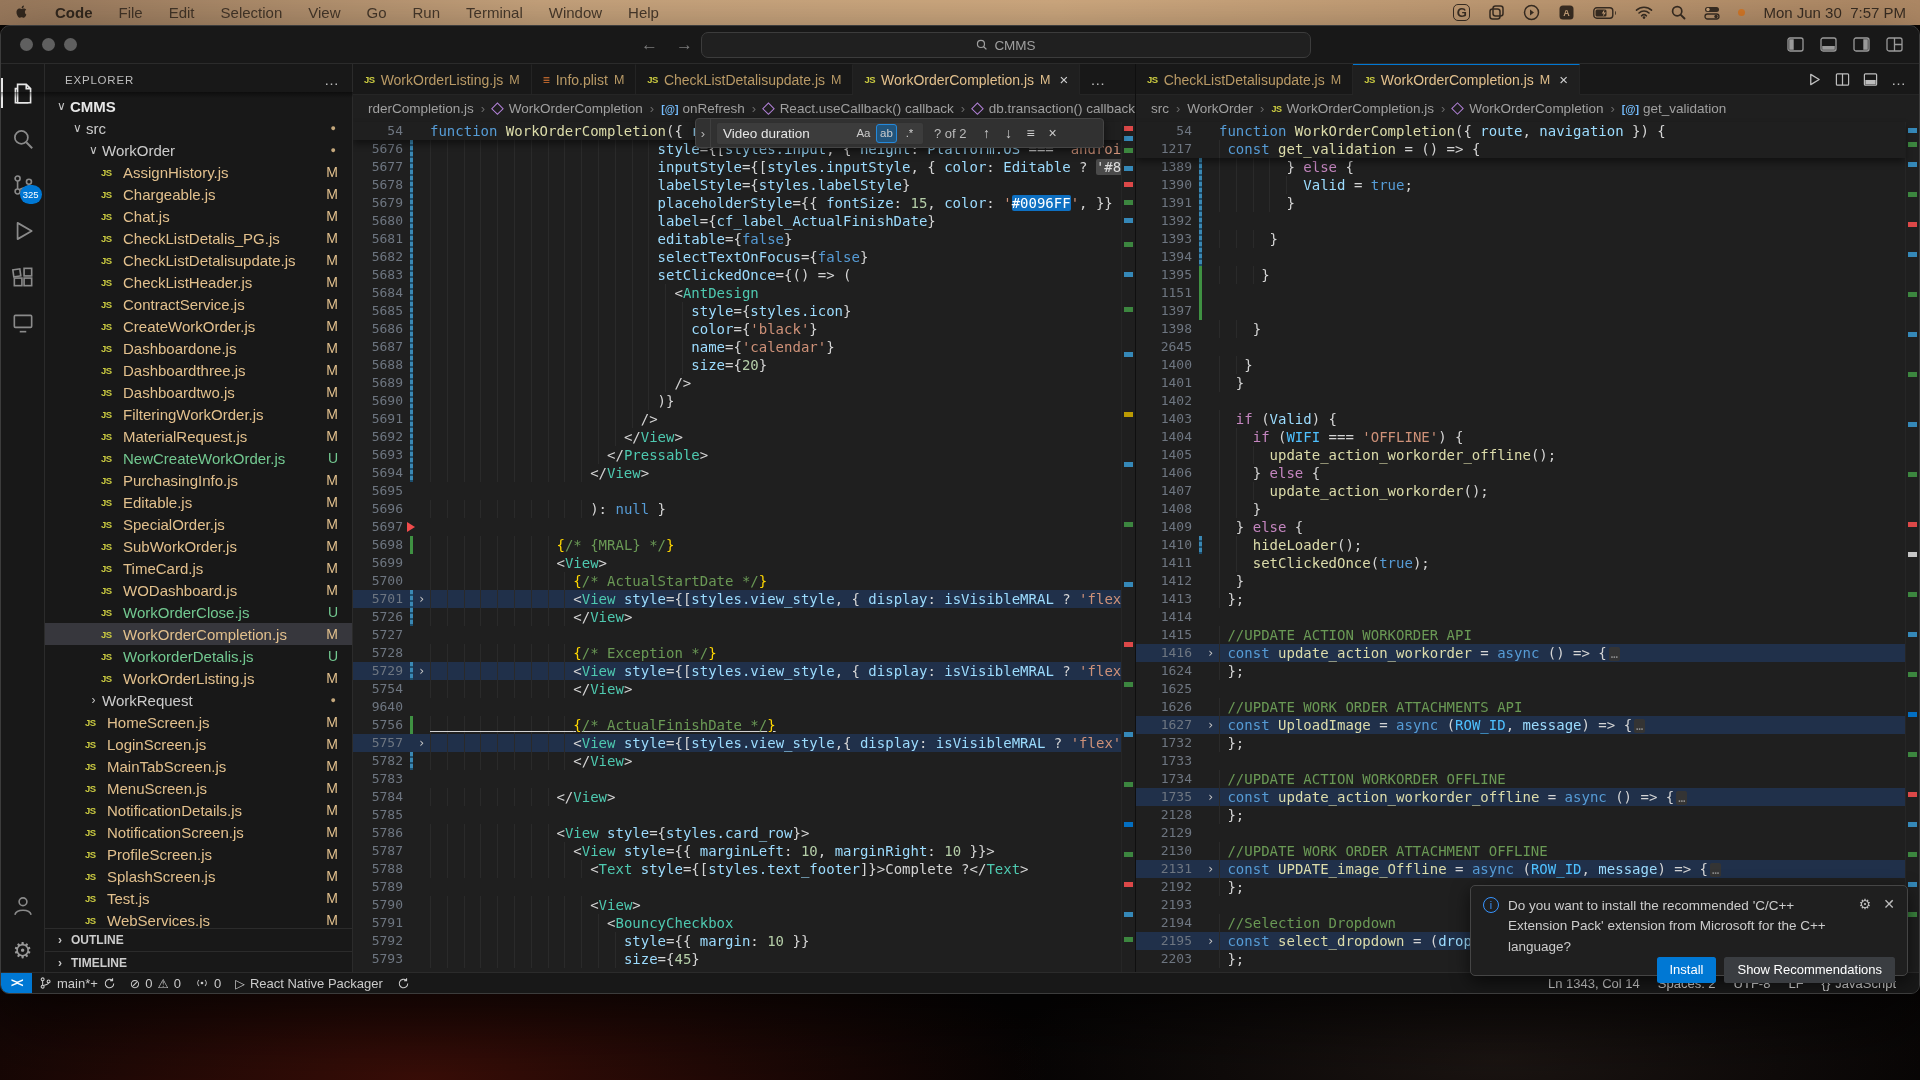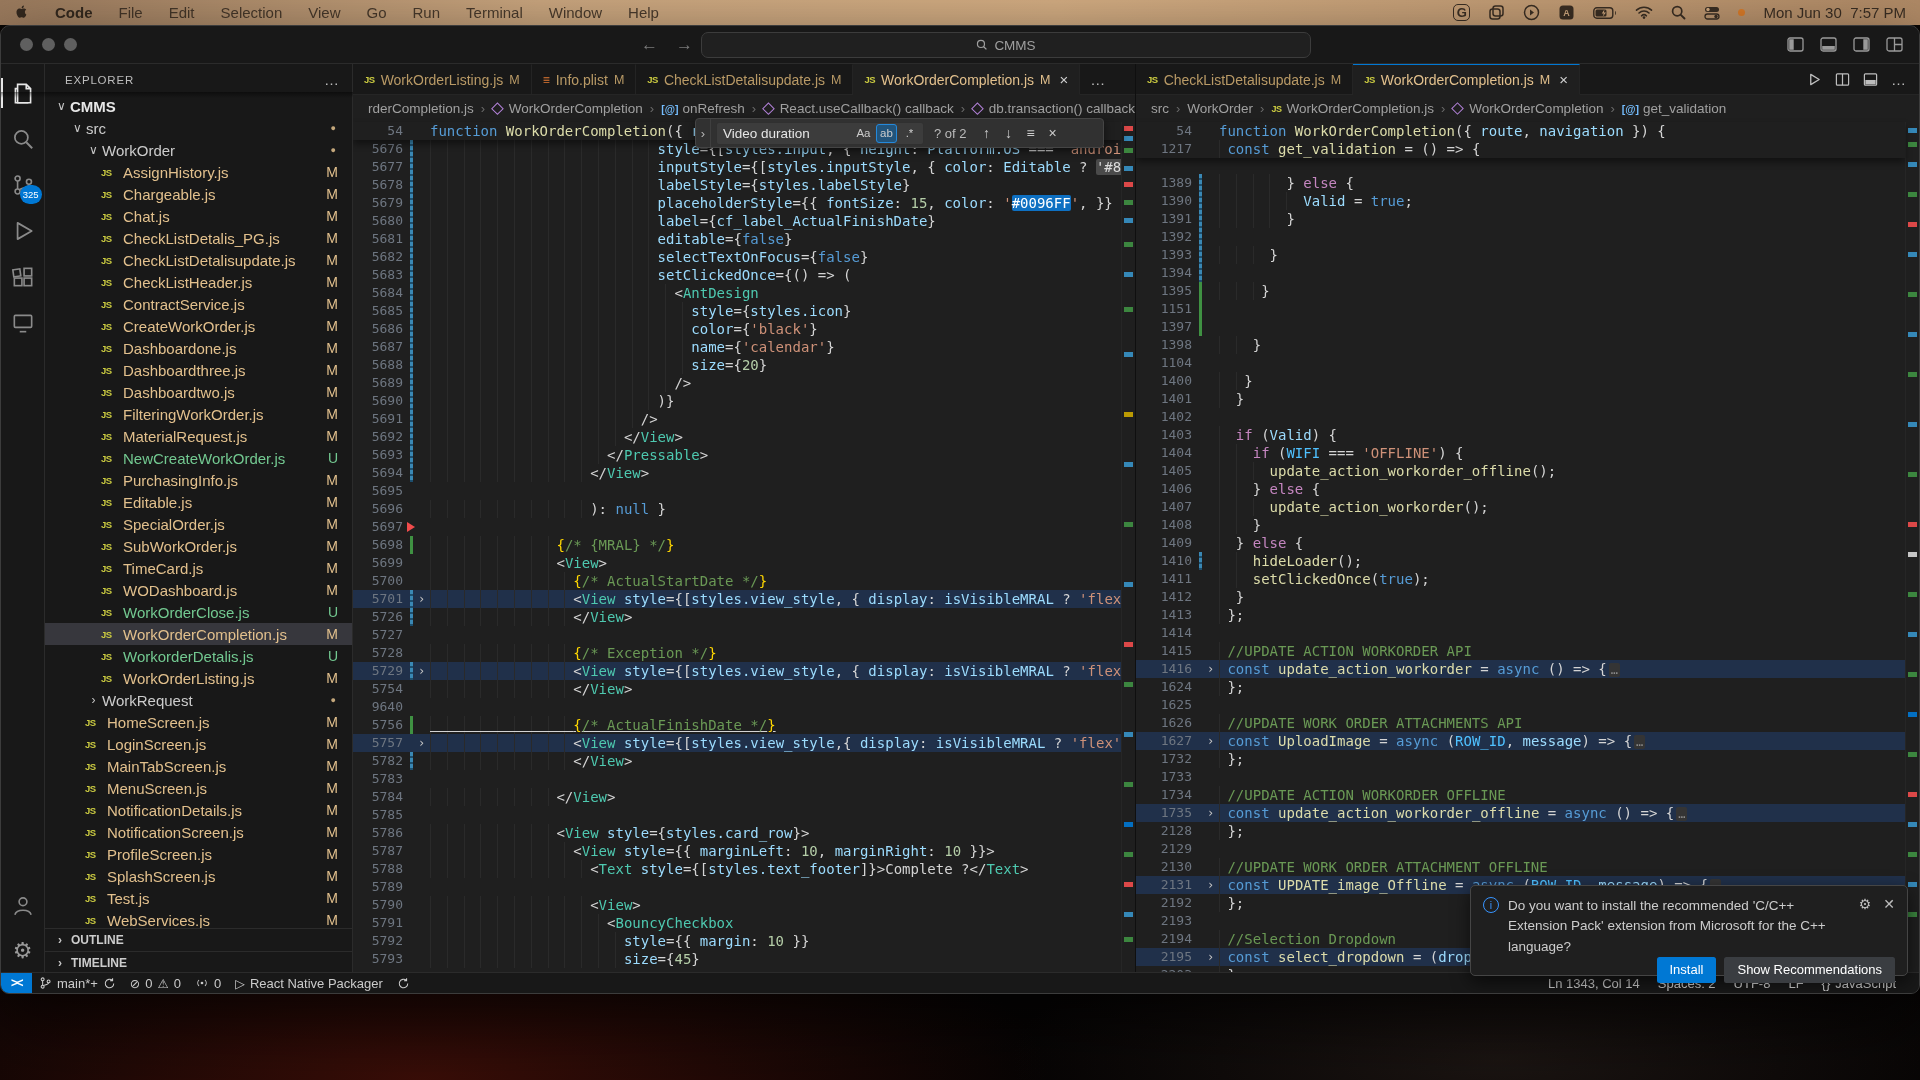--- a/index.html
+++ b/index.html
@@ -104,21 +104,21 @@
   .citem { cursor:default; }
   .cico { display:inline-flex; align-items:center; }
   .ci-js { color:#cbcb41; font-size:9px; font-weight:bold; margin-right:5px; letter-spacing:-.5px; }
   .ci-sym { width:9px; height:9px; border:1.4px solid #b180d7; transform:rotate(45deg); margin:0 7px 0 1px; }
   .ci-at { color:#75beff; font-size:10.5px; margin-right:4px; font-weight:bold; }
 
   .sticky { position:absolute; left:0; right:14px; top:58px; z-index:6; background:#1f1f1f;
     box-shadow:0 4px 7px rgba(0,0,0,.45); }
   .ebody { position:absolute; left:0; right:14px; bottom:0; overflow:hidden; }
   .g1 .ebody { top:76px; }
-  .g2 .ebody { top:110px; }
+  .g2 .ebody { top:94px; }
 
   .crow { display:flex; height:18px; line-height:18px; font-family:"DejaVu Sans Mono","Liberation Mono",monospace;
     font-size:14px; white-space:pre; }
   .crow.hl { background:#20304a; }
   .lnum { width:50px; text-align:right; color:#6e7681; flex:none; font-size:13px; }
   .g2 .lnum { width:56px; }
   .gm { width:3px; margin-left:7px; flex:none; position:relative; }
   .gm-m { background:repeating-linear-gradient(180deg,#3a88b4 0 4px,#1d4f6e 4px 6px); }
   .gm-a { background:#3f9142; }
   .gm-d::before { content:""; position:absolute; left:-3px; top:4px; border-top:5px solid transparent;
@@ -798,21 +798,21 @@
               <div class="crow"><span class="lnum">1389</span><span class="gm gm-m"></span><span class="foldc"></span><pre class="codeln" style="background-size: 67.2px 100%;">        <span class="tk-pun">} </span><span class="tk-ctl">else</span><span class="tk-pun"> {</span></pre></div>
               <div class="crow"><span class="lnum">1390</span><span class="gm gm-m"></span><span class="foldc"></span><pre class="codeln" style="background-size: 84px 100%;">          <span class="tk-var">Valid</span><span class="tk-pun"> = </span><span class="tk-kw">true</span><span class="tk-pun">;</span></pre></div>
               <div class="crow"><span class="lnum">1391</span><span class="gm gm-m"></span><span class="foldc"></span><pre class="codeln" style="background-size: 67.2px 100%;">        <span class="tk-pun">}</span></pre></div>
               <div class="crow"><span class="lnum">1392</span><span class="gm gm-m"></span><span class="foldc"></span><pre class="codeln"></pre></div>
               <div class="crow"><span class="lnum">1393</span><span class="gm gm-m"></span><span class="foldc"></span><pre class="codeln" style="background-size: 50.4px 100%;">      <span class="tk-pun">}</span></pre></div>
               <div class="crow"><span class="lnum">1394</span><span class="gm gm-m"></span><span class="foldc"></span><pre class="codeln"></pre></div>
               <div class="crow"><span class="lnum">1395</span><span class="gm gm-a"></span><span class="foldc"></span><pre class="codeln" style="background-size: 42px 100%;">     <span class="tk-pun">}</span></pre></div>
               <div class="crow"><span class="lnum">1151</span><span class="gm gm-a"></span><span class="foldc"></span><pre class="codeln"></pre></div>
               <div class="crow"><span class="lnum">1397</span><span class="gm gm-a"></span><span class="foldc"></span><pre class="codeln"></pre></div>
               <div class="crow"><span class="lnum">1398</span><span class="gm"></span><span class="foldc"></span><pre class="codeln" style="background-size: 33.6px 100%;">    <span class="tk-pun">}</span></pre></div>
-              <div class="crow"><span class="lnum">1104</span><span class="gm"></span><span class="foldc"></span><pre class="codeln"></pre></div>
+              <div class="crow"><span class="lnum">2645</span><span class="gm"></span><span class="foldc"></span><pre class="codeln"></pre></div>
               <div class="crow"><span class="lnum">1400</span><span class="gm"></span><span class="foldc"></span><pre class="codeln" style="background-size: 25.2px 100%;">   <span class="tk-pun">}</span></pre></div>
               <div class="crow"><span class="lnum">1401</span><span class="gm"></span><span class="foldc"></span><pre class="codeln" style="background-size: 16.8px 100%;">  <span class="tk-pun">}</span></pre></div>
               <div class="crow"><span class="lnum">1402</span><span class="gm"></span><span class="foldc"></span><pre class="codeln"></pre></div>
               <div class="crow"><span class="lnum">1403</span><span class="gm"></span><span class="foldc"></span><pre class="codeln" style="background-size: 16.8px 100%;">  <span class="tk-ctl">if</span><span class="tk-pun"> (</span><span class="tk-var">Valid</span><span class="tk-pun">) {</span></pre></div>
               <div class="crow"><span class="lnum">1404</span><span class="gm"></span><span class="foldc"></span><pre class="codeln" style="background-size: 33.6px 100%;">    <span class="tk-ctl">if</span><span class="tk-pun"> (</span><span class="tk-const">WIFI</span><span class="tk-pun"> === </span><span class="tk-str">'OFFLINE'</span><span class="tk-pun">) {</span></pre></div>
               <div class="crow"><span class="lnum">1405</span><span class="gm"></span><span class="foldc"></span><pre class="codeln" style="background-size: 50.4px 100%;">      <span class="tk-fn">update_action_workorder_offline</span><span class="tk-pun">();</span></pre></div>
               <div class="crow"><span class="lnum">1406</span><span class="gm"></span><span class="foldc"></span><pre class="codeln" style="background-size: 33.6px 100%;">    <span class="tk-pun">} </span><span class="tk-ctl">else</span><span class="tk-pun"> {</span></pre></div>
               <div class="crow"><span class="lnum">1407</span><span class="gm"></span><span class="foldc"></span><pre class="codeln" style="background-size: 50.4px 100%;">      <span class="tk-fn">update_action_workorder</span><span class="tk-pun">();</span></pre></div>
               <div class="crow"><span class="lnum">1408</span><span class="gm"></span><span class="foldc"></span><pre class="codeln" style="background-size: 33.6px 100%;">    <span class="tk-pun">}</span></pre></div>
               <div class="crow"><span class="lnum">1409</span><span class="gm"></span><span class="foldc"></span><pre class="codeln" style="background-size: 16.8px 100%;">  <span class="tk-pun">} </span><span class="tk-ctl">else</span><span class="tk-pun"> {</span></pre></div>

